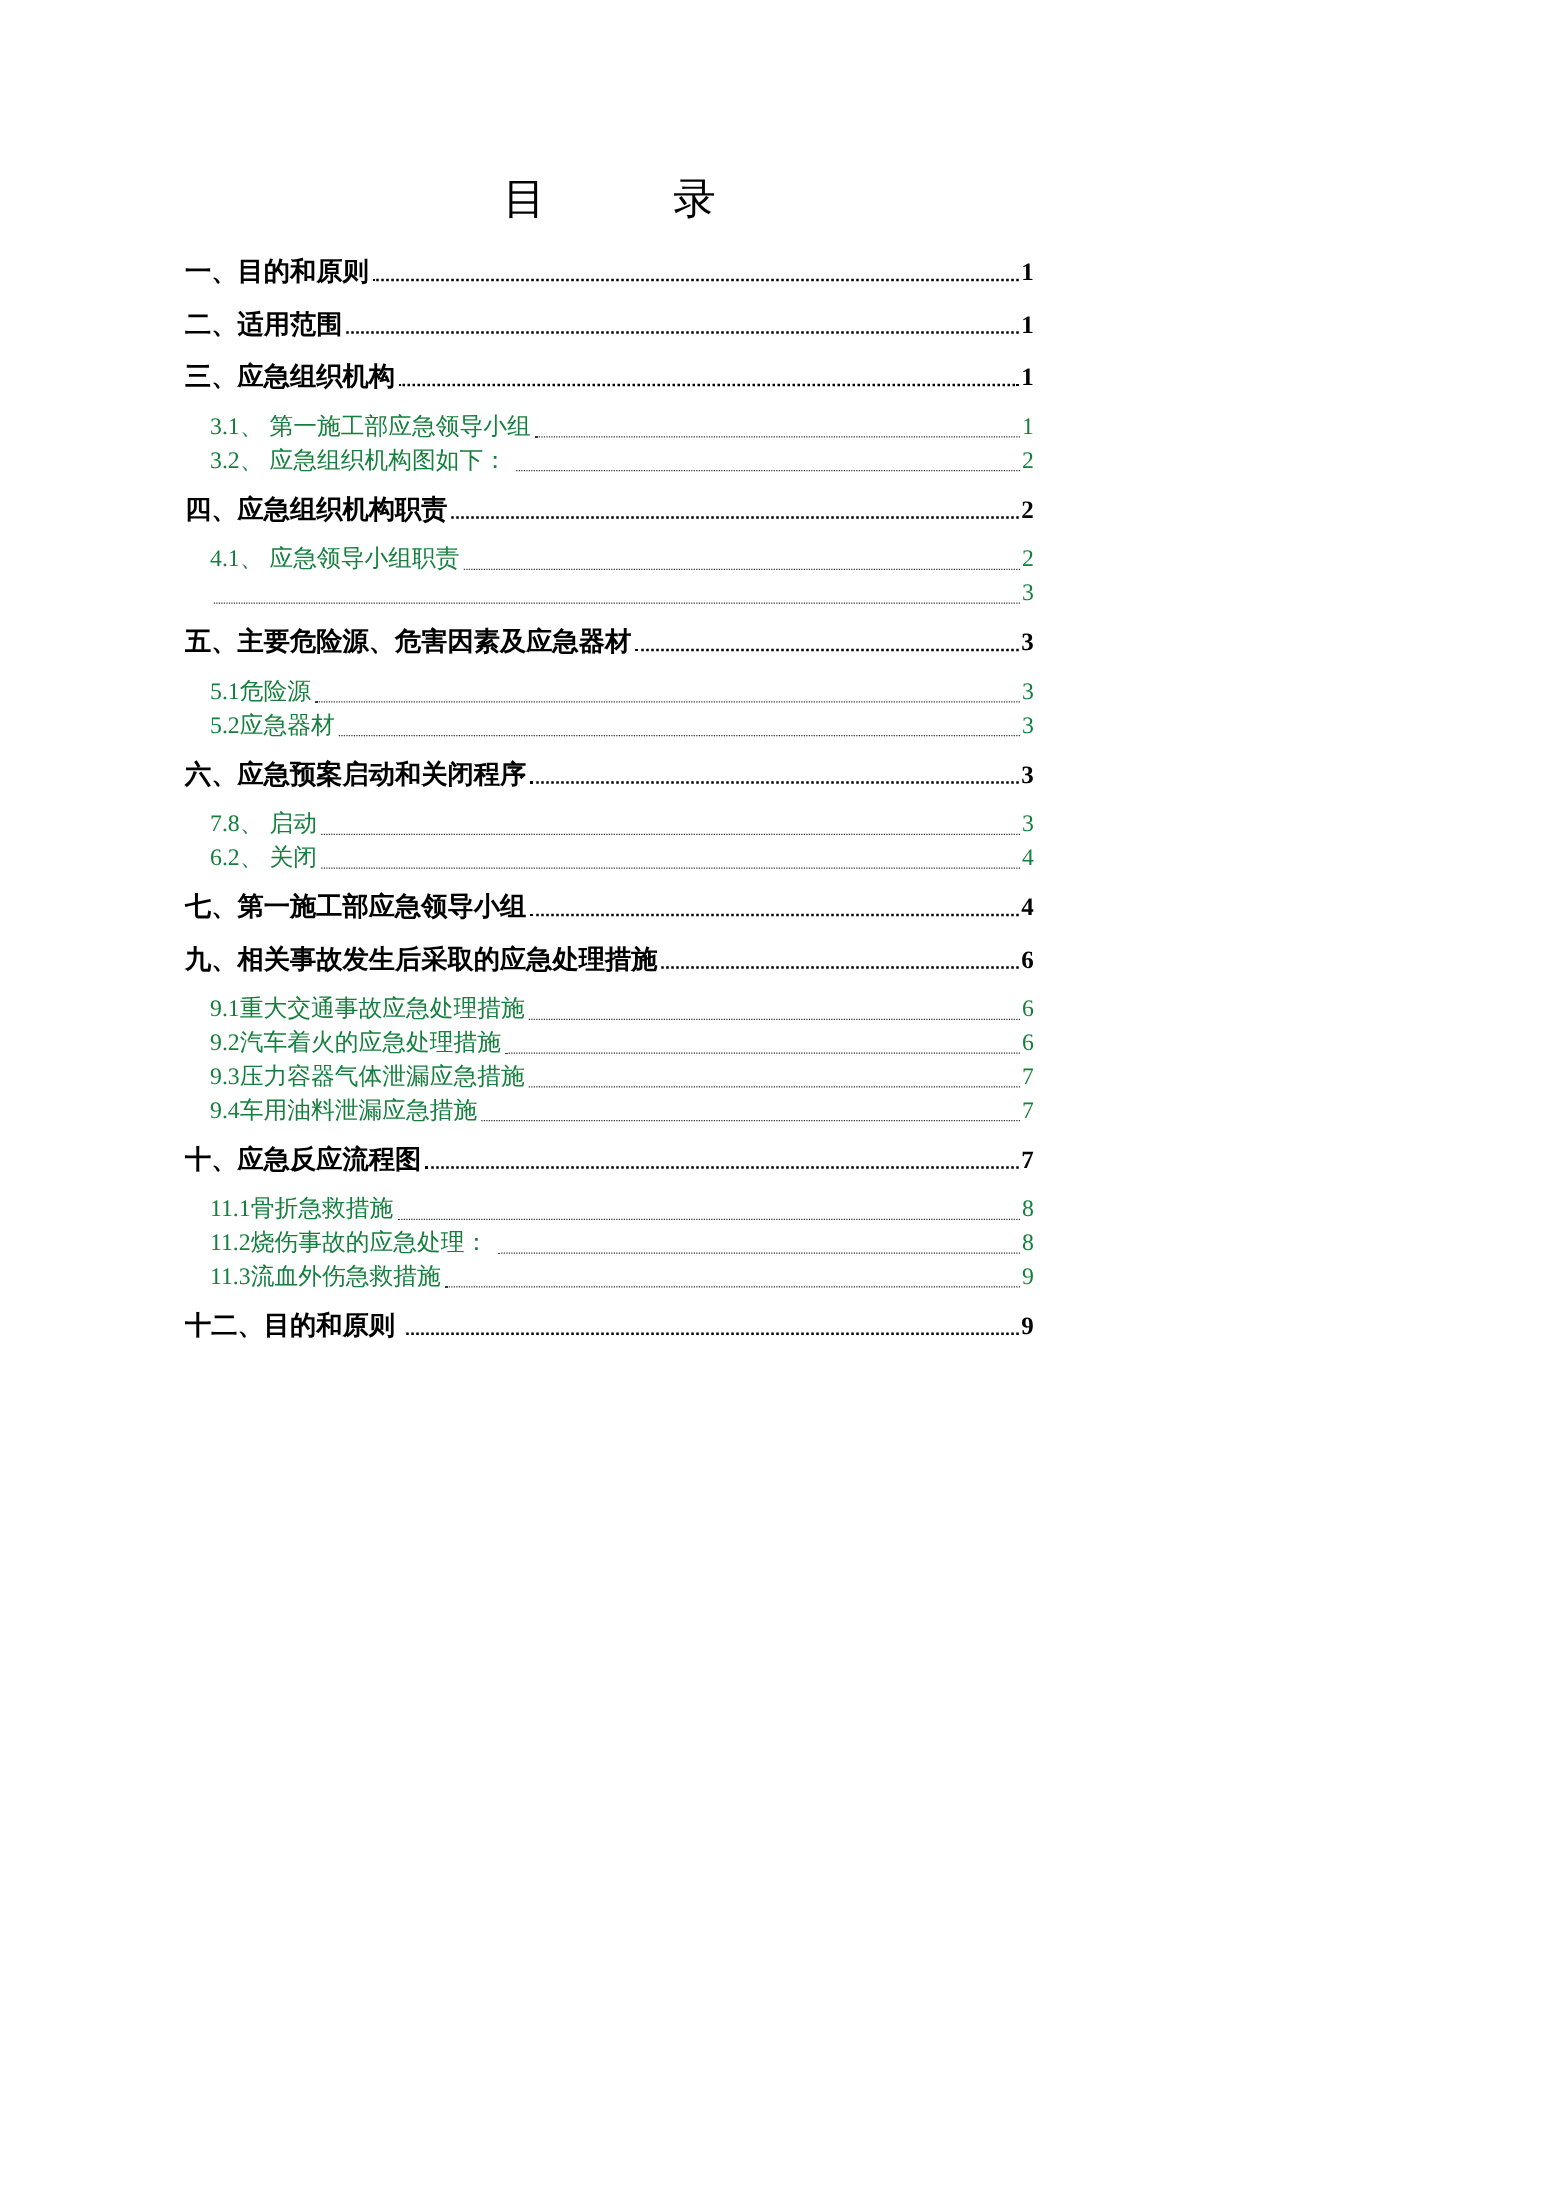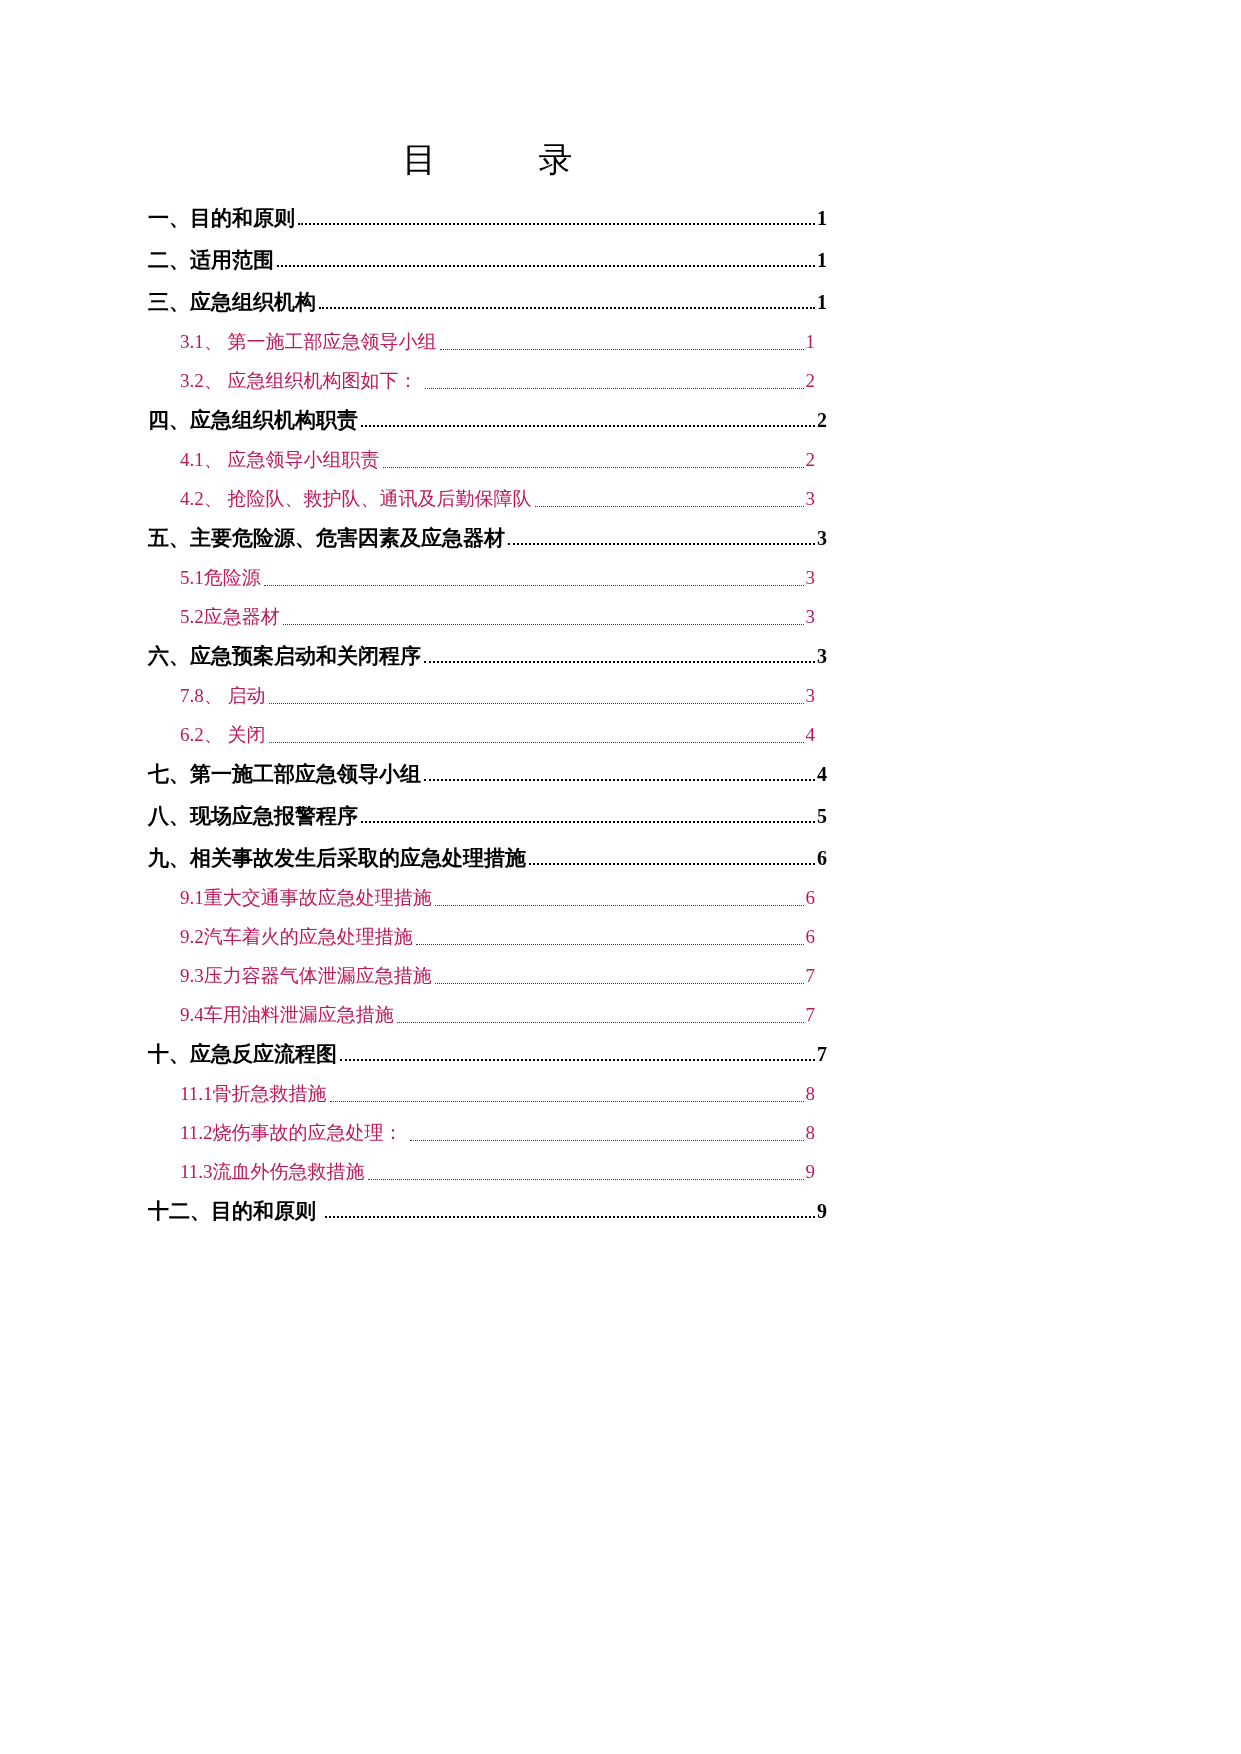--- a/index.html
+++ b/index.html
@@ -38,23 +38,23 @@
     line-height: 26px;
     margin: 13px 0;
     color: #000;
   }
   .toc-row.l1 + .toc-row.l1 { margin-top: 16px; }
   .toc-row.l2 {
     font-family: "Liberation Serif", "DejaVu Serif", serif;
     font-weight: 400;
     font-size: 19px;
     line-height: 27px;
-    margin: 12px;
+    margin: 0;
     padding-left: 20px;
-    color: #be185d;
+    color: #15803d;
   }
   .toc-label {
     white-space: pre-wrap;
     flex: 0 0 auto;
   }
   .leader {
     flex: 1 1 auto;
     min-width: 12px;
     margin: 0 2px 6px 3px;
   }
@@ -104,21 +104,20 @@
           <span class="toc-label">四、应急组织机构职责</span>
           <span class="leader"></span>
           <span class="toc-page">2</span>
         </div>
         <div class="toc-row l2">
           <span class="toc-label">4.1、 应急领导小组职责</span>
           <span class="leader"></span>
           <span class="toc-page">2</span>
         </div>
         <div class="toc-row l2">
-          <span class="toc-label">4.2、 抢险队、救护队、通讯及后勤保障队</span>
           <span class="leader"></span>
           <span class="toc-page">3</span>
         </div>
         <div class="toc-row l1">
           <span class="toc-label">五、主要危险源、危害因素及应急器材</span>
           <span class="leader"></span>
           <span class="toc-page">3</span>
         </div>
         <div class="toc-row l2">
           <span class="toc-label">5.1危险源</span>
@@ -142,25 +141,20 @@
         </div>
         <div class="toc-row l2">
           <span class="toc-label">6.2、 关闭</span>
           <span class="leader"></span>
           <span class="toc-page">4</span>
         </div>
         <div class="toc-row l1">
           <span class="toc-label">七、第一施工部应急领导小组</span>
           <span class="leader"></span>
           <span class="toc-page">4</span>
-        </div>
-        <div class="toc-row l1">
-          <span class="toc-label">八、现场应急报警程序</span>
-          <span class="leader"></span>
-          <span class="toc-page">5</span>
         </div>
         <div class="toc-row l1">
           <span class="toc-label">九、相关事故发生后采取的应急处理措施</span>
           <span class="leader"></span>
           <span class="toc-page">6</span>
         </div>
         <div class="toc-row l2">
           <span class="toc-label">9.1重大交通事故应急处理措施</span>
           <span class="leader"></span>
           <span class="toc-page">6</span>

